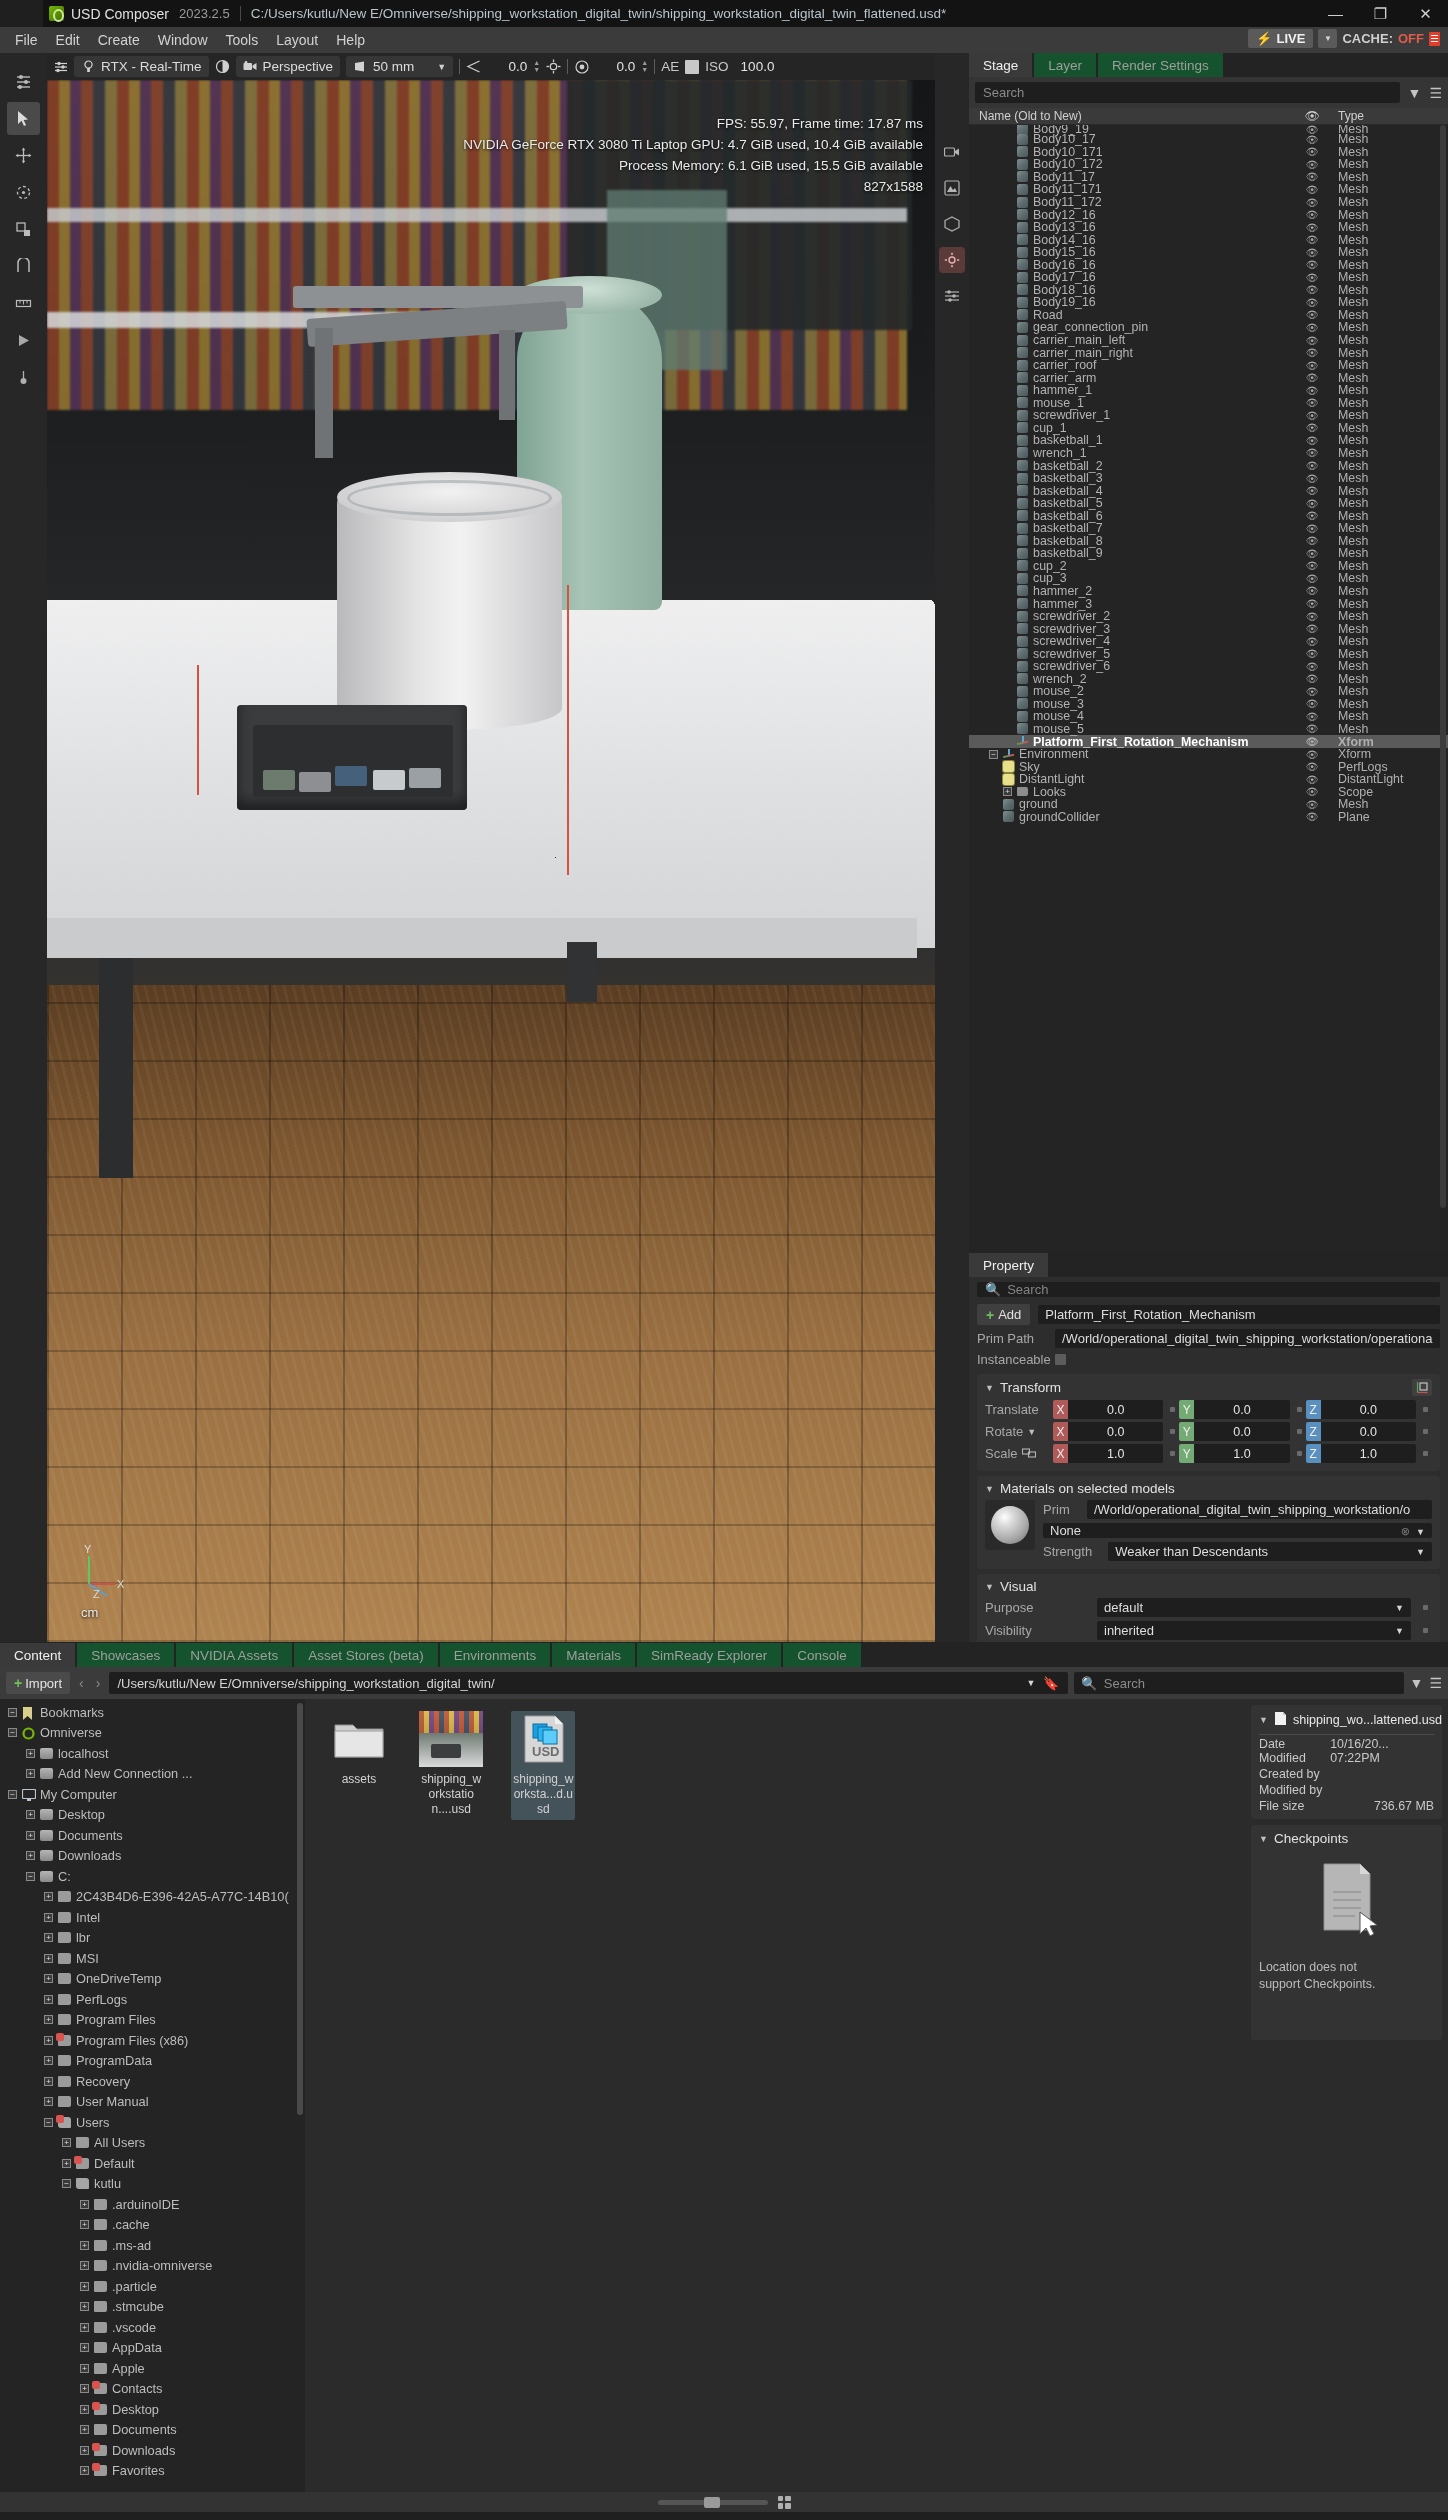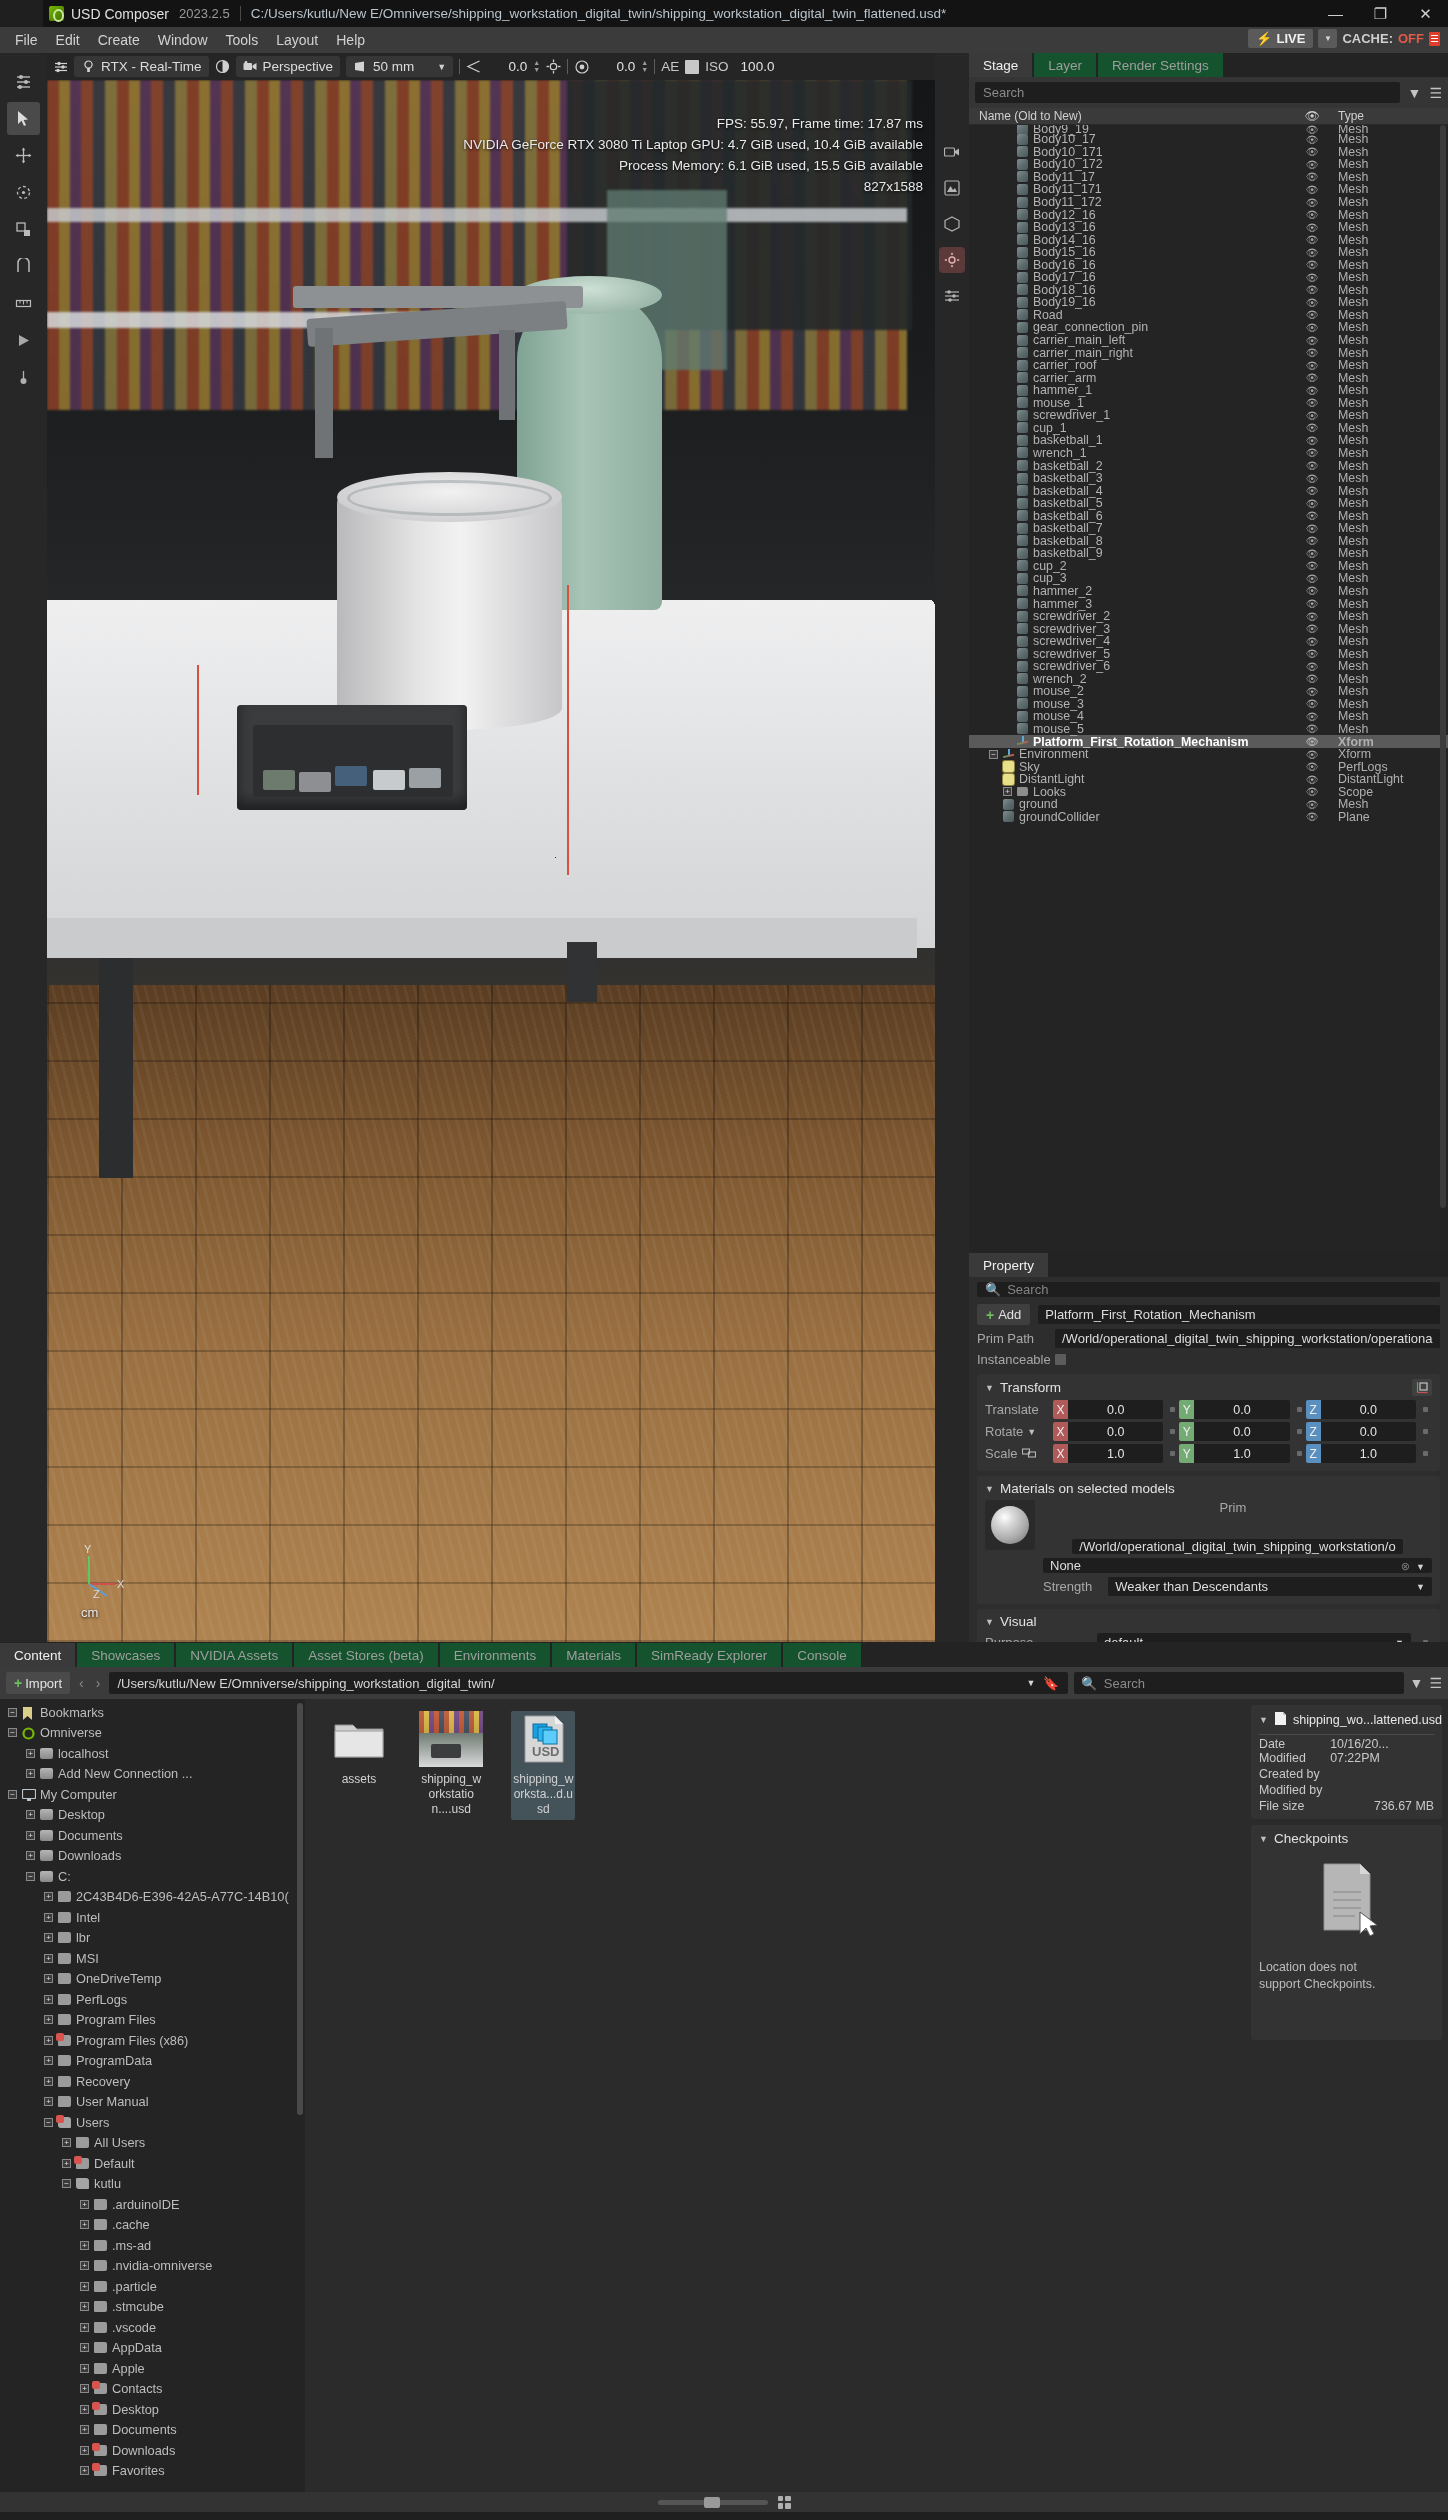--- a/index.html
+++ b/index.html
@@ -1109,21 +1109,21 @@
       <div class="sect">
         <div class="sect-hd">
           <span class="caret">▼</span>
           <span>Materials on selected models</span>
         </div>
         <div class="matrow">
           <div class="matsphere">
               <i></i>
             </div>
           <div style="flex:1;display:flex;flex-direction:column;gap:4px;">
-            <div style="display:flex;align-items:center;gap:24px;flex-direction:column;">
+            <div style="display:flex;align-items:center;gap:8px;">
               <span style="color:#a8a8a8;font-size:13px;width:36px;">Prim</span>
               <div class="pfield">/World/operational_digital_twin_shipping_workstation/o</div>
             </div>
             <div class="dd">
               <span>None</span>
               <span><span style="color:#7d7d7d;font-size:11px;margin-right:6px;">⊗</span><span class="arw">▼</span></span>
             </div>
             <div style="display:flex;align-items:center;gap:16px;">
               <span style="color:#a8a8a8;font-size:13px;">Strength</span>
               <div class="dd">

